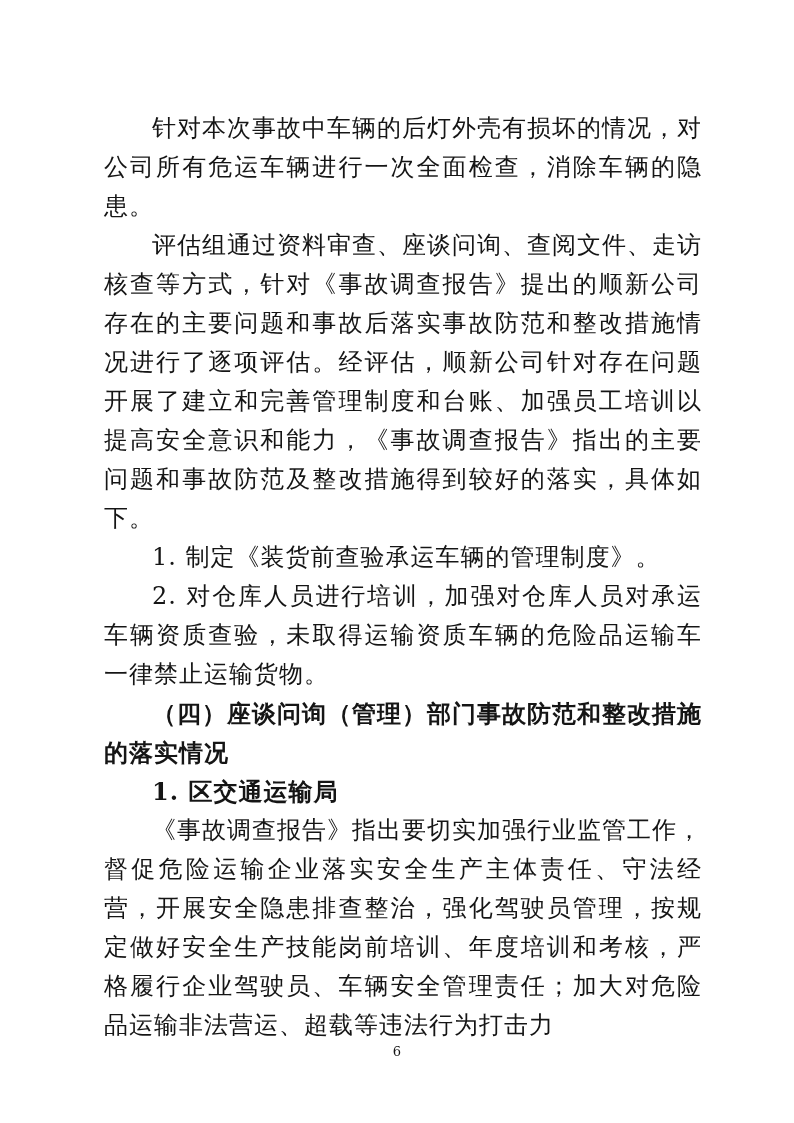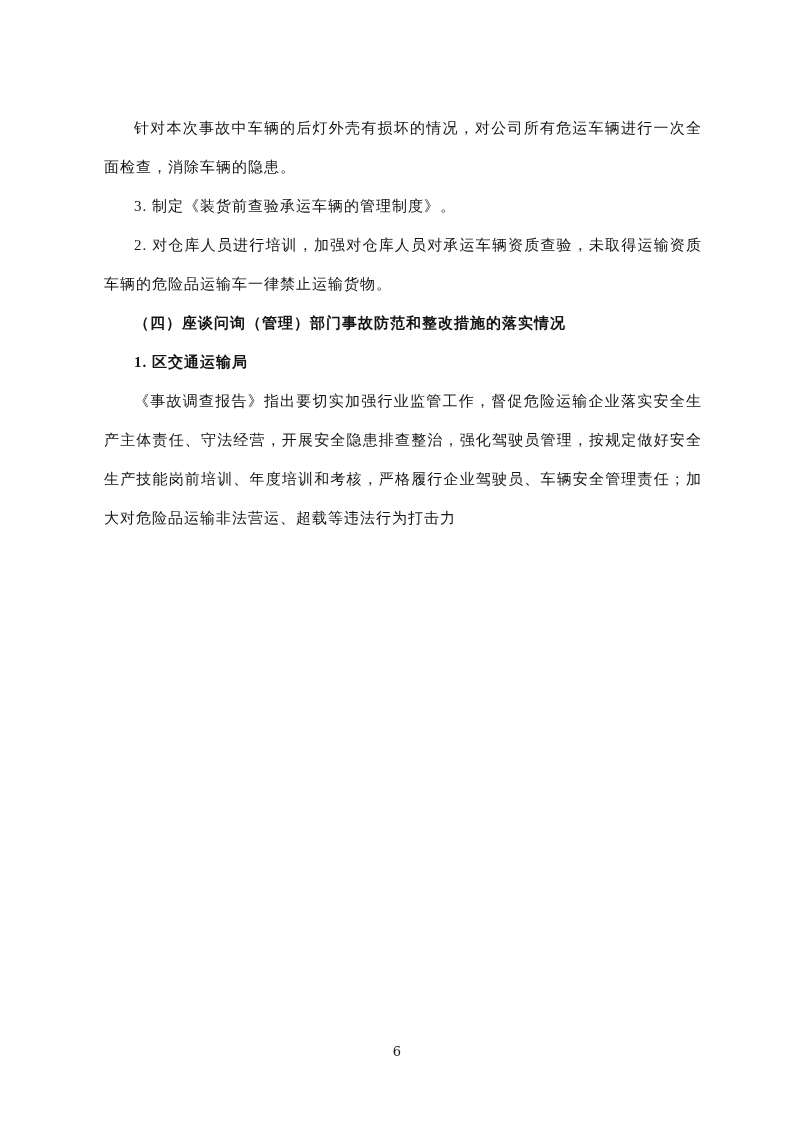--- a/index.html
+++ b/index.html
@@ -17,28 +17,27 @@
       color: #151515;
     }
     .content {
       position: absolute;
       left: 104px;
       top: 109px;
       width: 598px;
     }
     .para {
       margin: 0;
-      font-size: 15px;
+      font-size: 24px;
       line-height: 39px;
       text-align: justify;
       text-justify: inter-character;
       text-indent: 2em;
       letter-spacing: 1px;
       word-break: break-all;
-      font-family: Liberation Serif, serif;
     }
     .para.heading,
     .para.subheading {
       font-weight: bold;
     }
     .footer {
       position: absolute;
       left: 0;
       right: 0;
       top: 1041px;
@@ -50,21 +49,22 @@
       color: #151515;
       font-family: "DejaVu Serif", "Liberation Serif", serif;
     }
   </style>
 </head>
 <body>
 
 <div class="page">
   <div class="content" id="doc-content">
       <p class="para body">针对本次事故中车辆的后灯外壳有损坏的情况，对公司所有危运车辆进行一次全面检查，消除车辆的隐患。</p>
-      <p class="para body">3. 制定《装货前查验承运车辆的管理制度》。</p>
+      <p class="para body">评估组通过资料审查、座谈问询、查阅文件、走访核查等方式，针对《事故调查报告》提出的顺新公司存在的主要问题和事故后落实事故防范和整改措施情况进行了逐项评估。经评估，顺新公司针对存在问题开展了建立和完善管理制度和台账、加强员工培训以提高安全意识和能力，《事故调查报告》指出的主要问题和事故防范及整改措施得到较好的落实，具体如下。</p>
+      <p class="para body">1. 制定《装货前查验承运车辆的管理制度》。</p>
       <p class="para body">2. 对仓库人员进行培训，加强对仓库人员对承运车辆资质查验，未取得运输资质车辆的危险品运输车一律禁止运输货物。</p>
       <p class="para heading">（四）座谈问询（管理）部门事故防范和整改措施的落实情况</p>
       <p class="para subheading">1. 区交通运输局</p>
       <p class="para body">《事故调查报告》指出要切实加强行业监管工作，督促危险运输企业落实安全生产主体责任、守法经营，开展安全隐患排查整治，强化驾驶员管理，按规定做好安全生产技能岗前培训、年度培训和考核，严格履行企业驾驶员、车辆安全管理责任；加大对危险品运输非法营运、超载等违法行为打击力</p>
     </div>
   <div class="footer">
     <span class="page-number">6</span>
   </div>
 </div>
 

